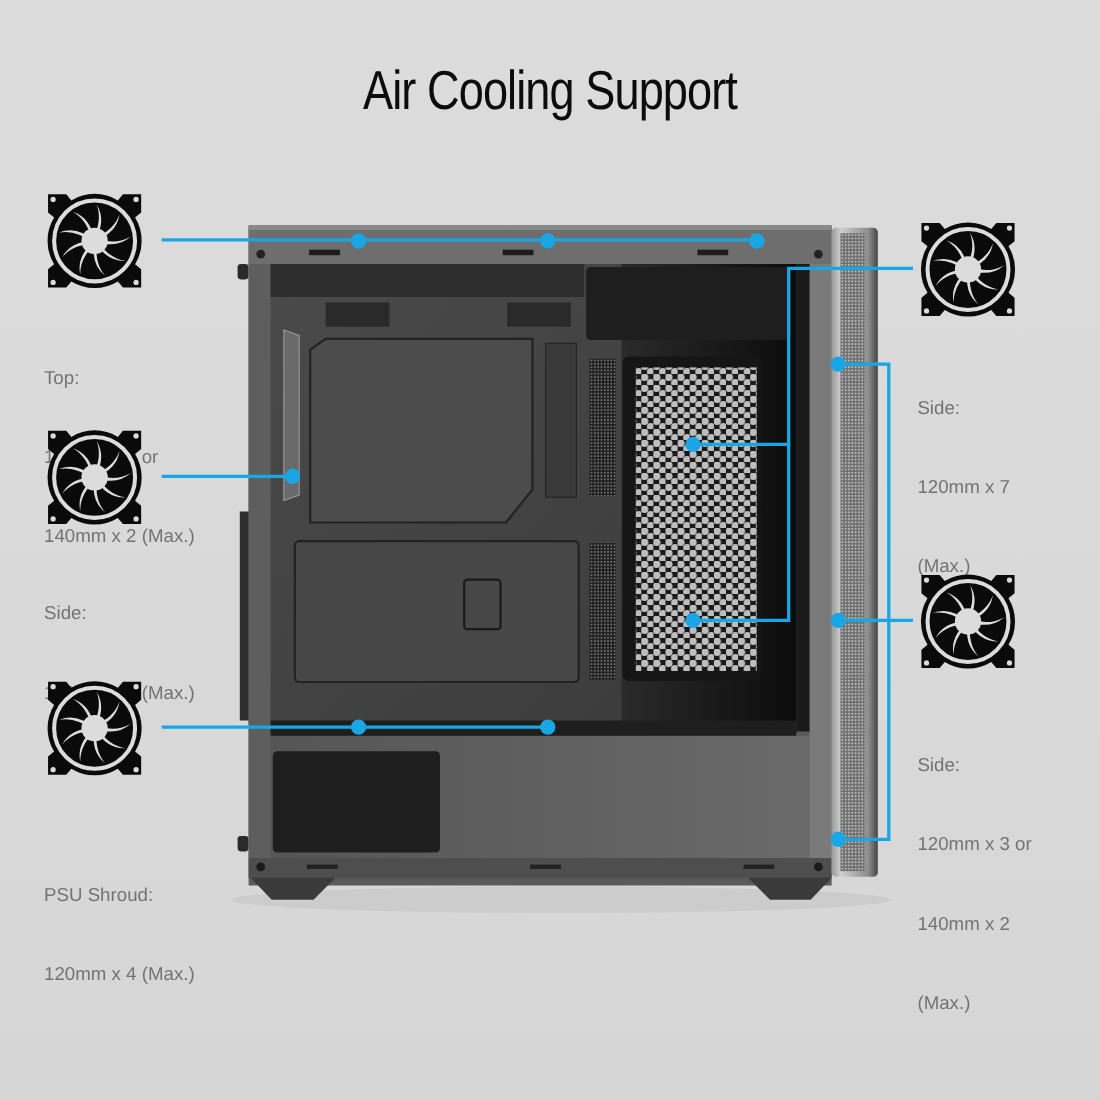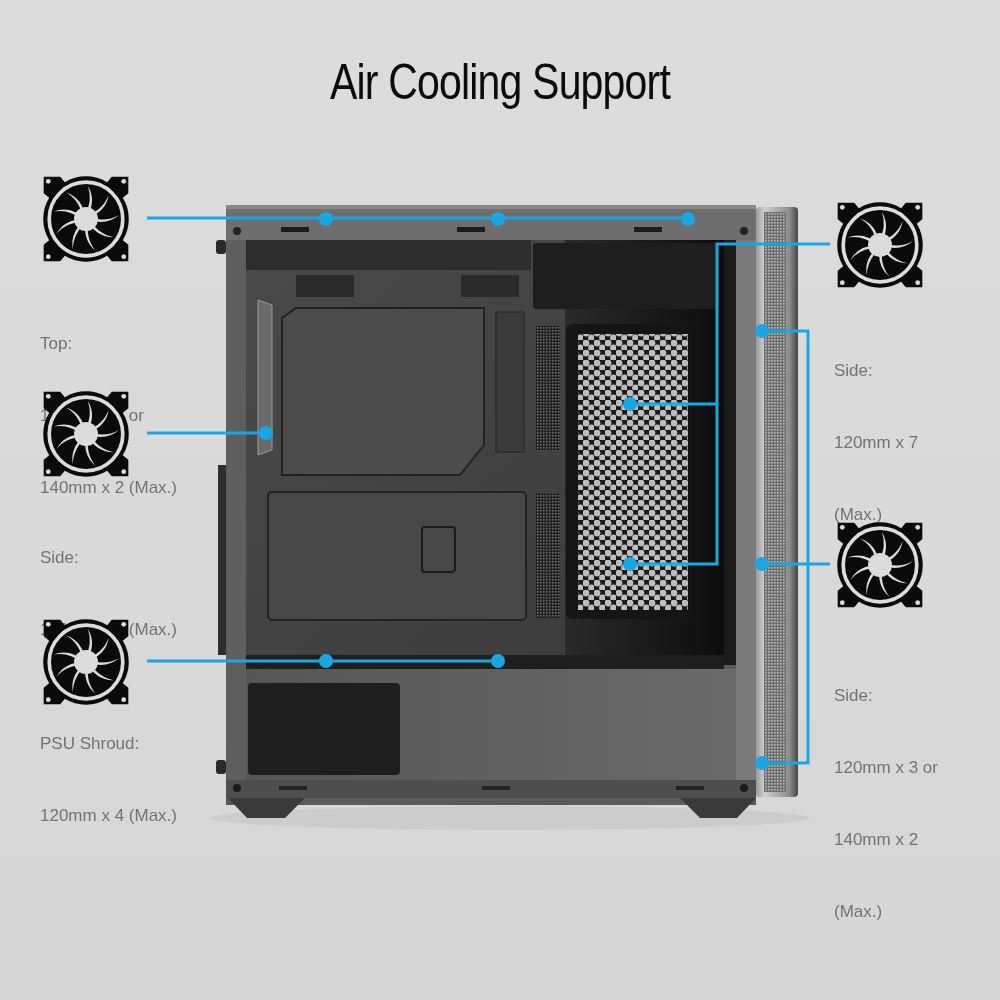--- a/index.html
+++ b/index.html
@@ -210,21 +210,21 @@
   <div class="label" style="left:40px;top:498px">
     <span>Side:</span>
     <span>120mm x 1 (Max.)</span>
   </div>
 </div>
 
 <div>
   <svg class="fan-icon" style="left:40px;top:616px">
       <use href="#fan"></use>
     </svg>
-  <div class="label" style="left:40px;top:684px">
+  <div class="label" style="left:40px;top:754px">
     <span>PSU Shroud:</span>
     <span>120mm x 4 (Max.)</span>
   </div>
 </div>
 
 <div>
   <svg class="fan-icon" style="left:834px;top:199px">
       <use href="#fan"></use>
     </svg>
   <div class="label" style="left:834px;top:311px">

